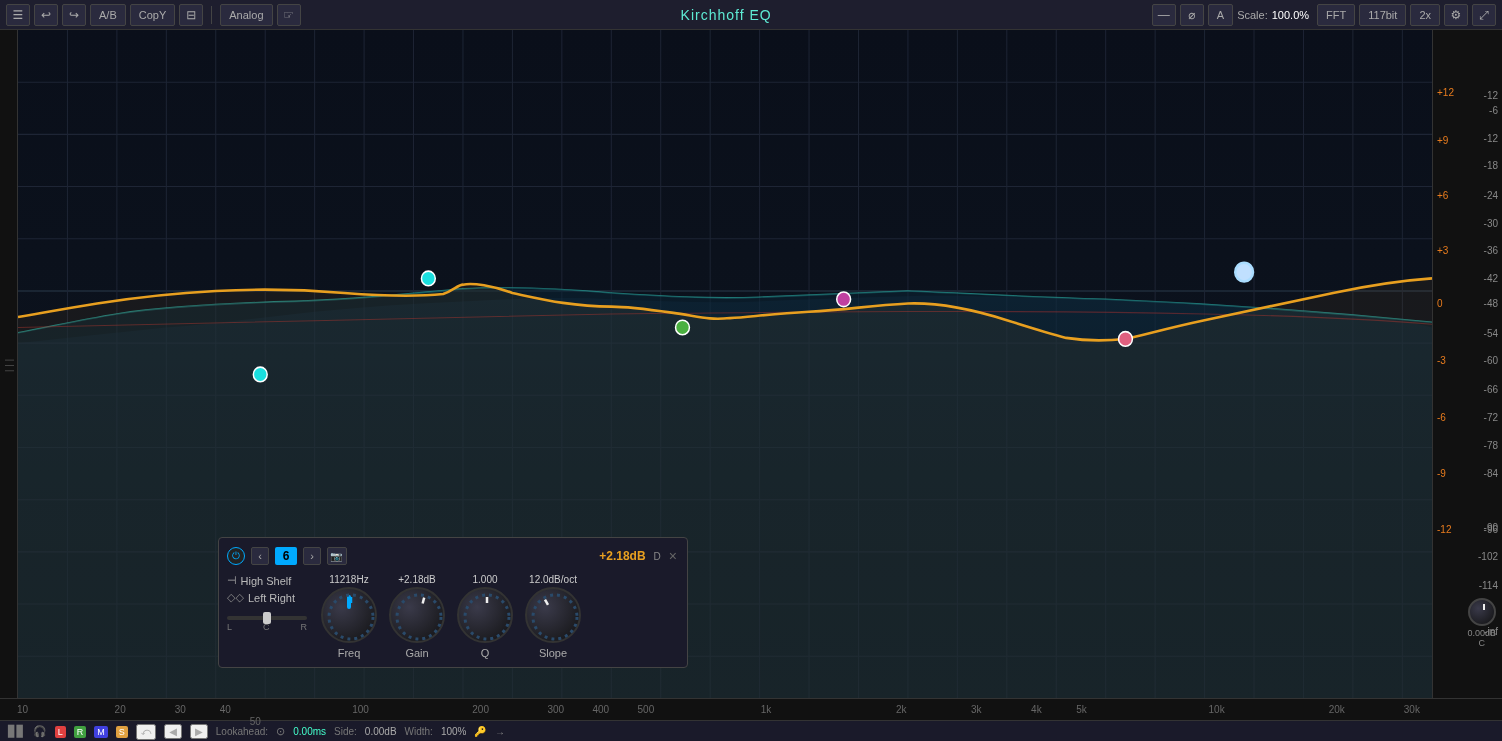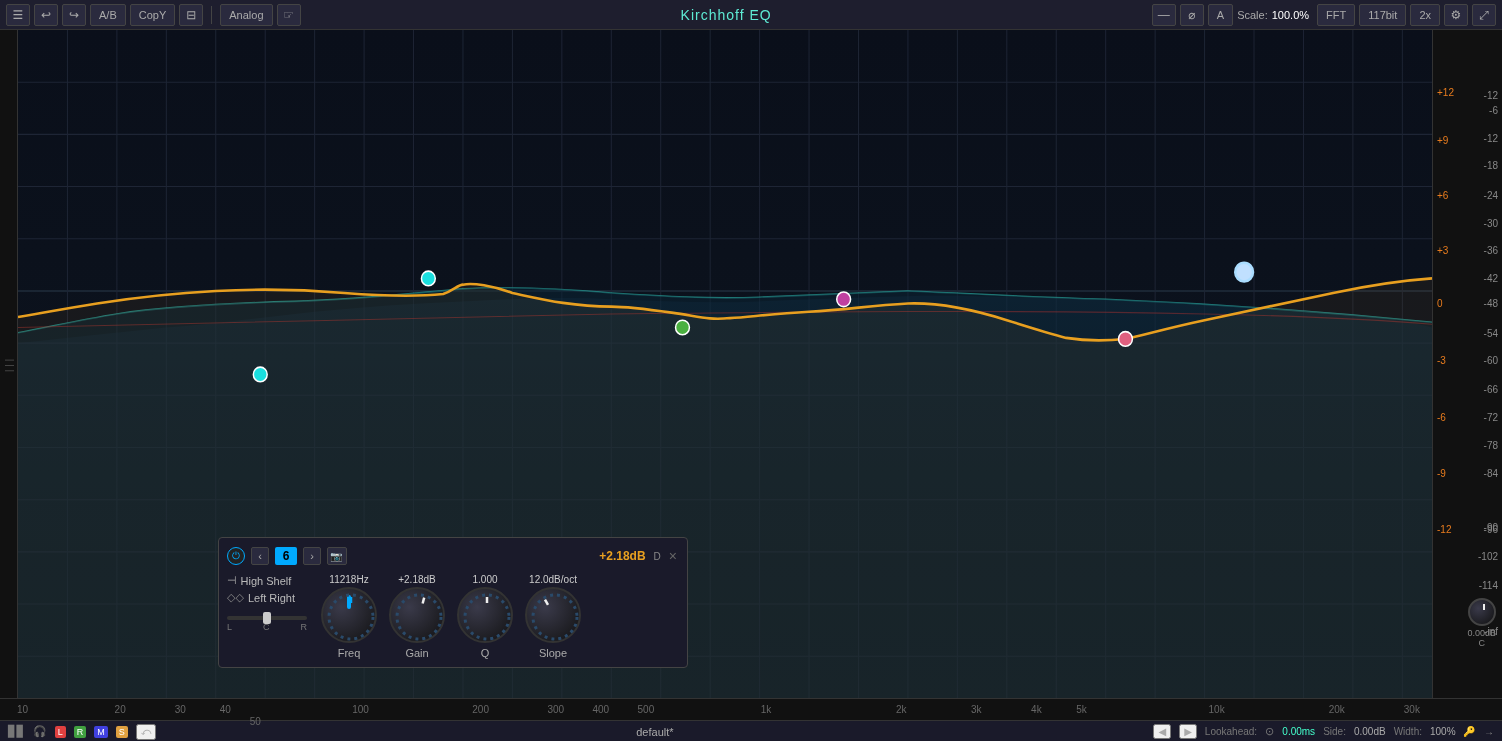--- a/index.html
+++ b/index.html
@@ -640,21 +640,20 @@
 
 <div id="bottom-bar">
   <span class="bottom-icon">▊▊</span>
   <span class="bottom-icon">🎧</span>
   <span style="background:#e04040;color:#fff;font-size:9px;padding:1px 3px;border-radius:2px;">L</span>
   <span style="background:#40a040;color:#fff;font-size:9px;padding:1px 3px;border-radius:2px;">R</span>
   <span style="background:#4040e0;color:#fff;font-size:9px;padding:1px 3px;border-radius:2px;">M</span>
   <span style="background:#e0a040;color:#fff;font-size:9px;padding:1px 3px;border-radius:2px;">S</span>
   <button class="bottom-btn">⤺</button>
 
-  <span class="preset-name">default*</span>
 
   <button class="bottom-btn">◀</button>
   <button class="bottom-btn">▶</button>
 
   <div class="bottom-right">
     <span class="bottom-label">Lookahead:</span>
     <span class="bottom-icon">⊙</span>
     <span class="bottom-val-green">0.00ms</span>
     <span class="bottom-label">Side:</span>
     <span class="bottom-val">0.00dB</span>

